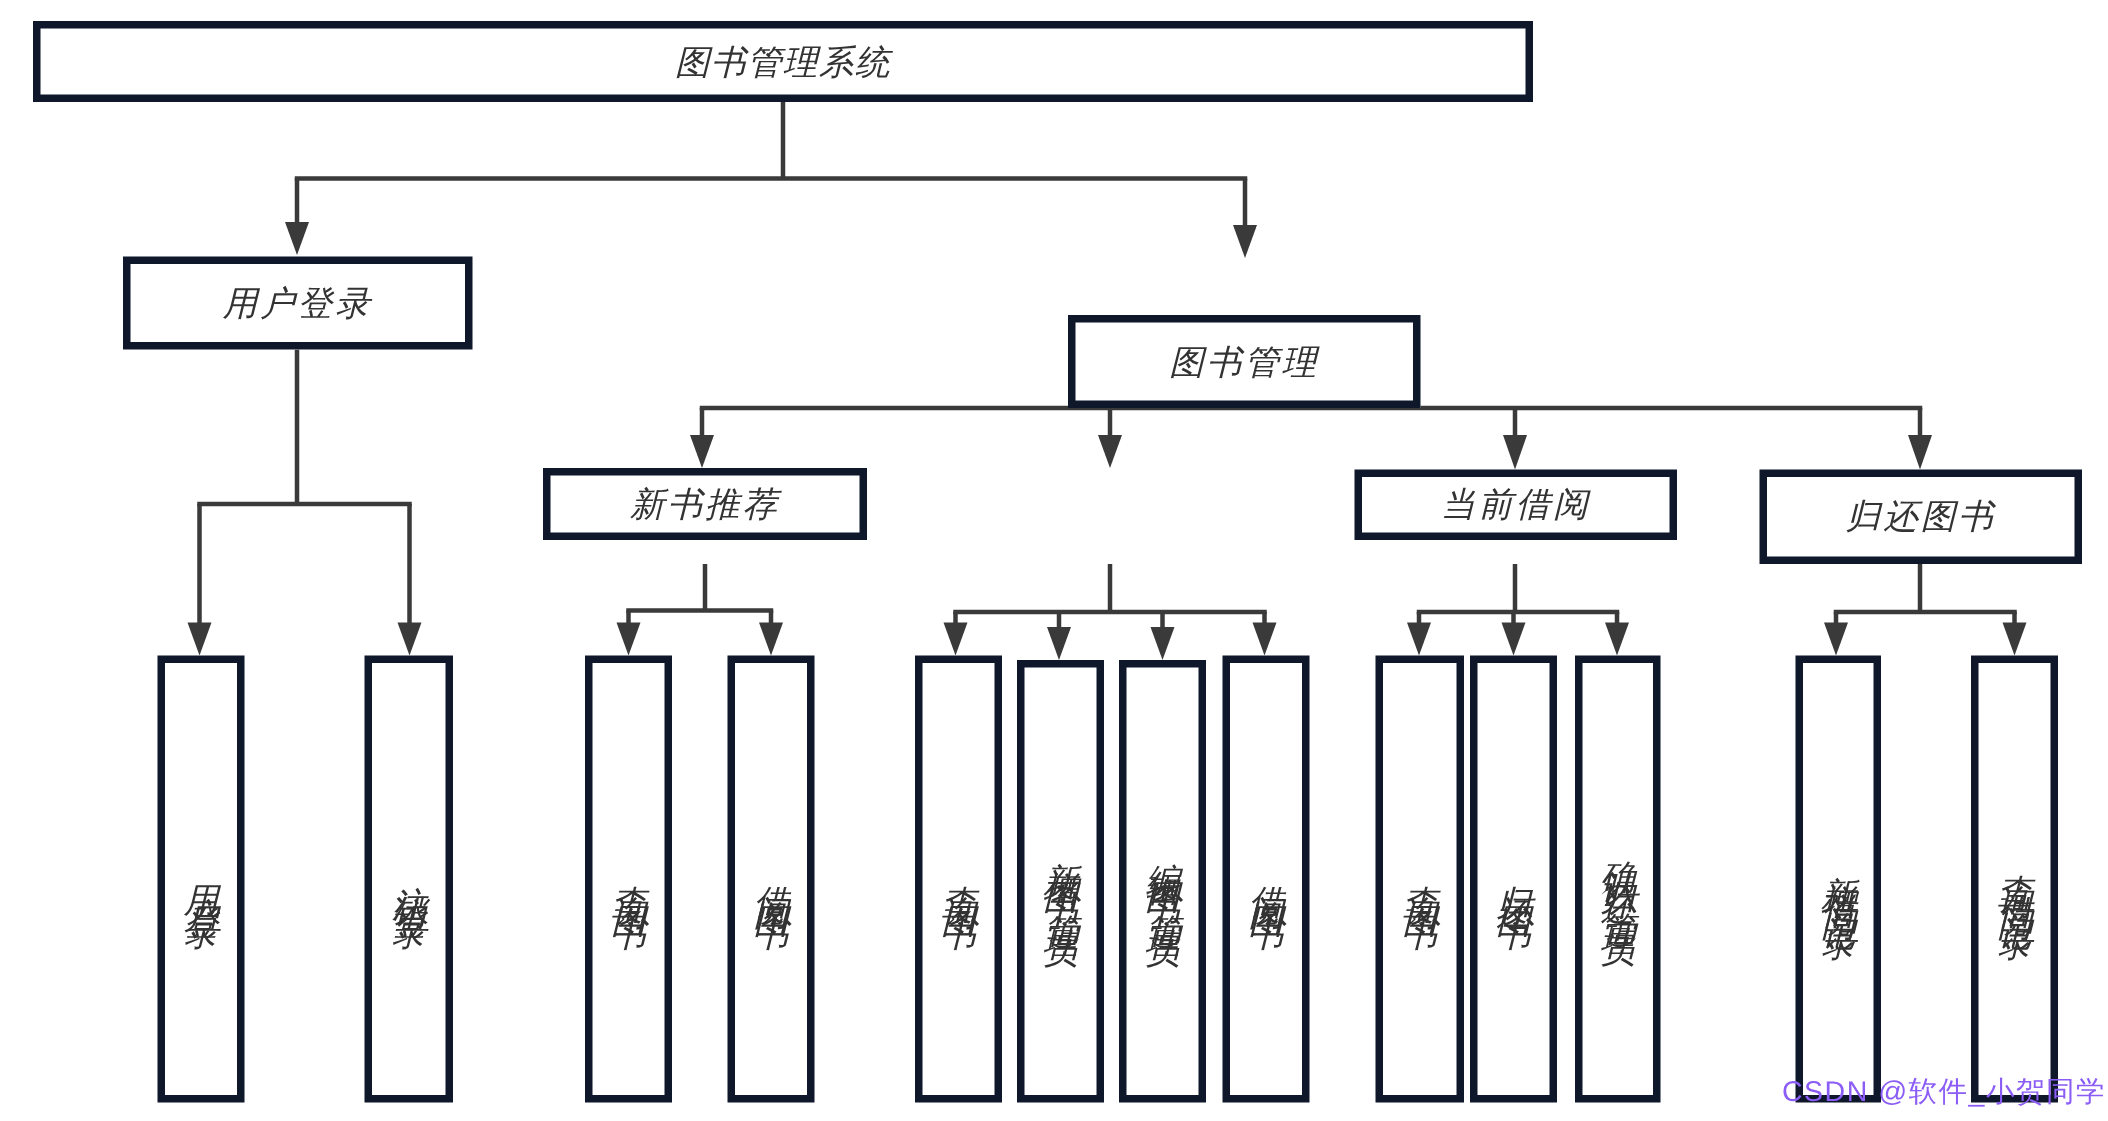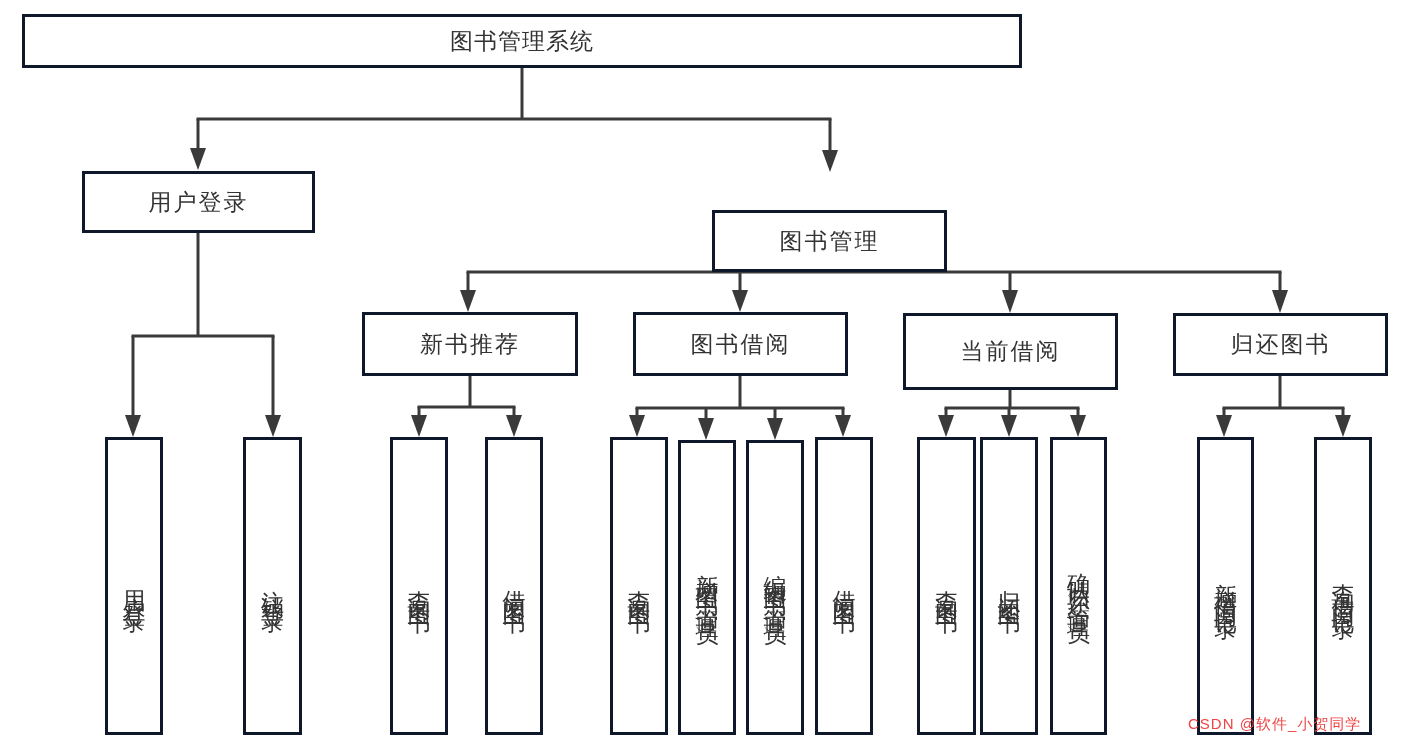--- a/index.html
+++ b/index.html
@@ -5,34 +5,35 @@
   html,body { margin:0; padding:0; background:#ffffff; }
   #stage {
     position:relative; width:1405px; height:747px; overflow:hidden;
     background:#ffffff;
     font-family:"Liberation Sans","DejaVu Sans",sans-serif;
     color:#333333;
   }
   #wires { position:absolute; left:0; top:0; z-index:1; }
   .box {
     position:absolute; box-sizing:border-box;
-    border:3px solid #0f172a; background:#ffffff;
+    border:5px solid #0f172a; background:#ffffff;
     display:flex; align-items:center; justify-content:center;
     z-index:2;
+    font-style:italic;
   }
   .hbox { font-size:23px; letter-spacing:2px; }
   .root { font-size:23px; letter-spacing:1px; }
   .vbox { font-size:23px; }
   .vbox .vtext {
     writing-mode:vertical-rl; text-orientation:upright;
     letter-spacing:7px; line-height:1;
   }
   .watermark {
-    position:absolute; z-index:3; font-size:15px; letter-spacing:1px;
-    color:#ef4444; white-space:nowrap;
+    position:absolute; z-index:3; font-size:19px; letter-spacing:1px;
+    color:#8b5cf6; white-space:nowrap;
   }
 </style>
 </head>
 <body>
 
 <div id="stage">
 
   <svg id="wires" width="1405" height="747" viewBox="0 0 1405 747">
     <g stroke="#3a3a3a" stroke-width="3" fill="#3a3a3a">
 
@@ -115,27 +116,24 @@
     <span>图书管理系统</span>
   </div>
 
   <div class="box hbox" style="left:82px;top:171px;width:233px;height:62px;">
     <span>用户登录</span>
   </div>
   <div class="box hbox" style="left:712px;top:171px;width:235px;height:62px;margin-top:39px;">
     <span>图书管理</span>
   </div>
 
-  <div class="box hbox" style="left:362px;top:312px;width:216px;height:64px;">
+  <div class="box hbox" style="left:362px;top:312px;width:216px;height:48px;">
     <span>新书推荐</span>
   </div>
-  <div class="box hbox" style="left:633px;top:312px;width:215px;height:64px;">
-    <span>图书借阅</span>
-  </div>
-  <div class="box hbox" style="left:903px;top:313px;width:215px;height:77px;">
+  <div class="box hbox" style="left:903px;top:313px;width:215px;height:47px;">
     <span>当前借阅</span>
   </div>
   <div class="box hbox" style="left:1173px;top:313px;width:215px;height:63px;">
     <span>归还图书</span>
   </div>
 
   <div class="box vbox" style="left:105px;top:437px;width:58px;height:298px;">
     <span class="vtext">用户登录</span>
   </div>
   <div class="box vbox" style="left:243px;top:437px;width:59px;height:298px;">

